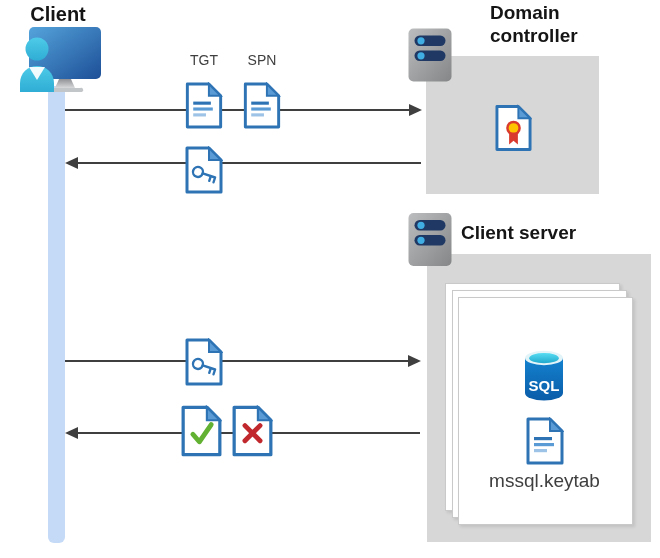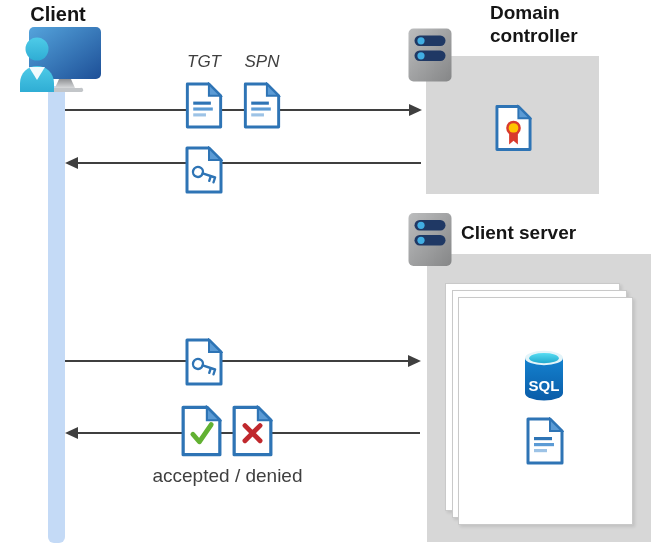--- a/index.html
+++ b/index.html
@@ -7,21 +7,21 @@
     --box-gray:#d7d7d7; --arrow-gray:#3f3f3f; --lifeline-blue:#c4daf6;
     --check-green:#62b132; --cross-red:#c0282d; --cert-yellow:#ffc400; --cert-red:#d93a2d;
     --label-dark:#3f3f3f; --heading-black:#151515; --card-border:#c9c9c9;
     --server-pill-navy:#1f3864; --server-dot-blue:#41aee3;
   }
   html,body{margin:0;padding:0;background:#fff;}
   .stage{position:relative;width:660px;height:558px;background:#fff;overflow:hidden;
          font-family:"Liberation Sans",sans-serif;padding-left:12px;}
   .abs{position:absolute;}
   .heading{font-weight:700;font-size:19px;color:var(--heading-black);line-height:1.22;}
-  .small-label{font-size:17px;color:var(--label-dark);font-style:italic;}
+  .small-label{font-size:14px;color:var(--label-dark);}
   .flow-label{font-size:19px;color:var(--label-dark);}
   .center{text-align:center;}
 
   
   .lifeline{left:48px;top:86px;width:17px;height:457px;background:var(--lifeline-blue);
             border-radius:3px 3px 6px 6px;z-index:1;}
 
   
   .zone{background:var(--box-gray);z-index:0;}
   .zone.dc{left:426px;top:56px;width:173px;height:138px;}
@@ -141,20 +141,21 @@
   </svg>
 
   <svg class="abs icon" style="left:526px;top:417px;" width="38" height="48" viewBox="0 0 38 48">
     <path d="M2 2 H24 L36 14 V46 H2 Z" fill="#fff" style="stroke:var(--doc-blue)" stroke-width="3" stroke-linejoin="round"></path>
     <path d="M24 2 L36 14 H24 Z" style="fill:var(--fold-blue);stroke:var(--doc-blue)" stroke-width="2"></path>
     <rect x="8" y="20" width="18" height="3.2" style="fill:var(--doc-blue)"></rect>
     <rect x="8" y="26" width="20" height="3.2" style="fill:var(--fold-blue)"></rect>
     <rect x="8" y="32" width="13" height="3.2" style="fill:var(--bar-light-blue)"></rect>
   </svg>
 
+  <div class="abs flow-label center" style="left:458px;top:470px;width:173px;z-index:3;">mssql.keytab</div>
 
   <div class="abs arrow right" style="left:65px;top:104px;width:356px;">
       <span class="shaft"></span>
       <span class="head"></span>
     </div>
   <div class="abs arrow left" style="left:66px;top:157px;width:355px;">
       <span class="shaft"></span>
       <span class="head"></span>
     </div>
   <div class="abs arrow right" style="left:65px;top:355px;width:355px;">
@@ -208,15 +209,14 @@
     <path d="M24 2 L36 14 H24 Z" style="fill:var(--fold-blue);stroke:var(--doc-blue)" stroke-width="2"></path>
     <path d="M11 27 L17 34 L28 18" fill="none" style="stroke:var(--check-green)" stroke-width="4.5" stroke-linecap="round" stroke-linejoin="round"></path>
   </svg>
 
   <svg class="abs icon" style="left:232px;top:405px;" width="41" height="52" viewBox="0 0 38 48">
     <path d="M2 2 H24 L36 14 V46 H2 Z" fill="#fff" style="stroke:var(--doc-blue)" stroke-width="3" stroke-linejoin="round"></path>
     <path d="M24 2 L36 14 H24 Z" style="fill:var(--fold-blue);stroke:var(--doc-blue)" stroke-width="2"></path>
     <path d="M12 19 L26 33 M26 19 L12 33" fill="none" style="stroke:var(--cross-red)" stroke-width="4.5" stroke-linecap="round"></path>
   </svg>
 
-  <div class="abs flow-label center" style="left:130px;top:465px;width:195px;">accepted / denied</div>
 
 </div>
 
 </body></html>

